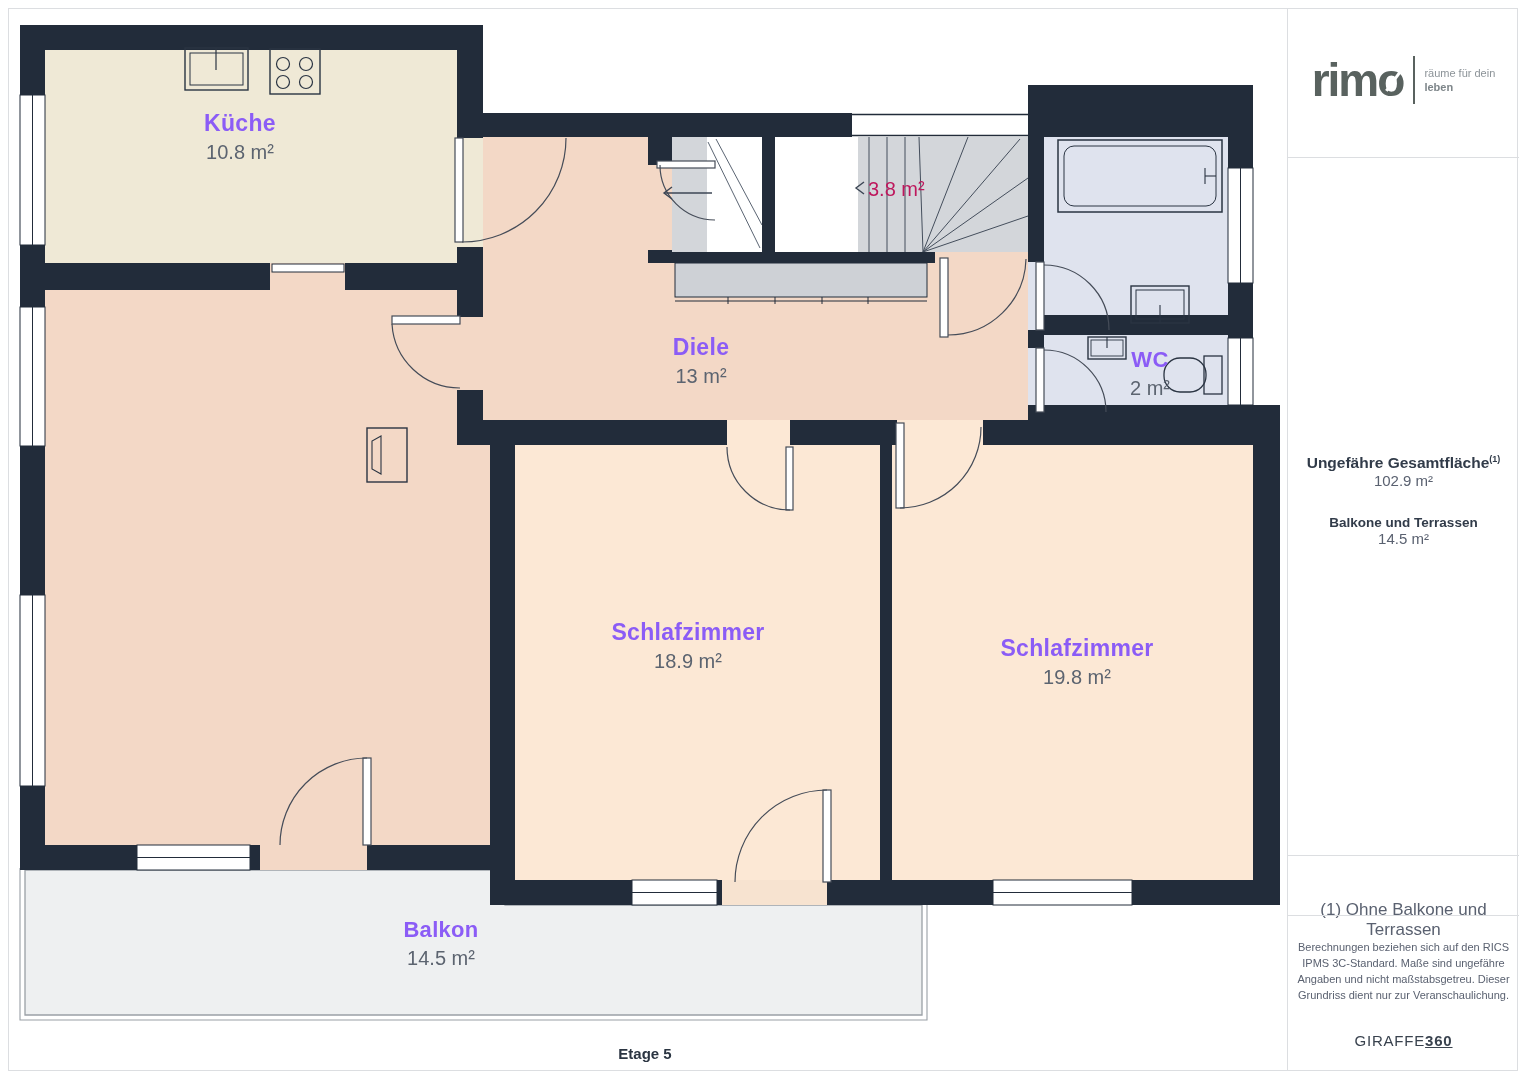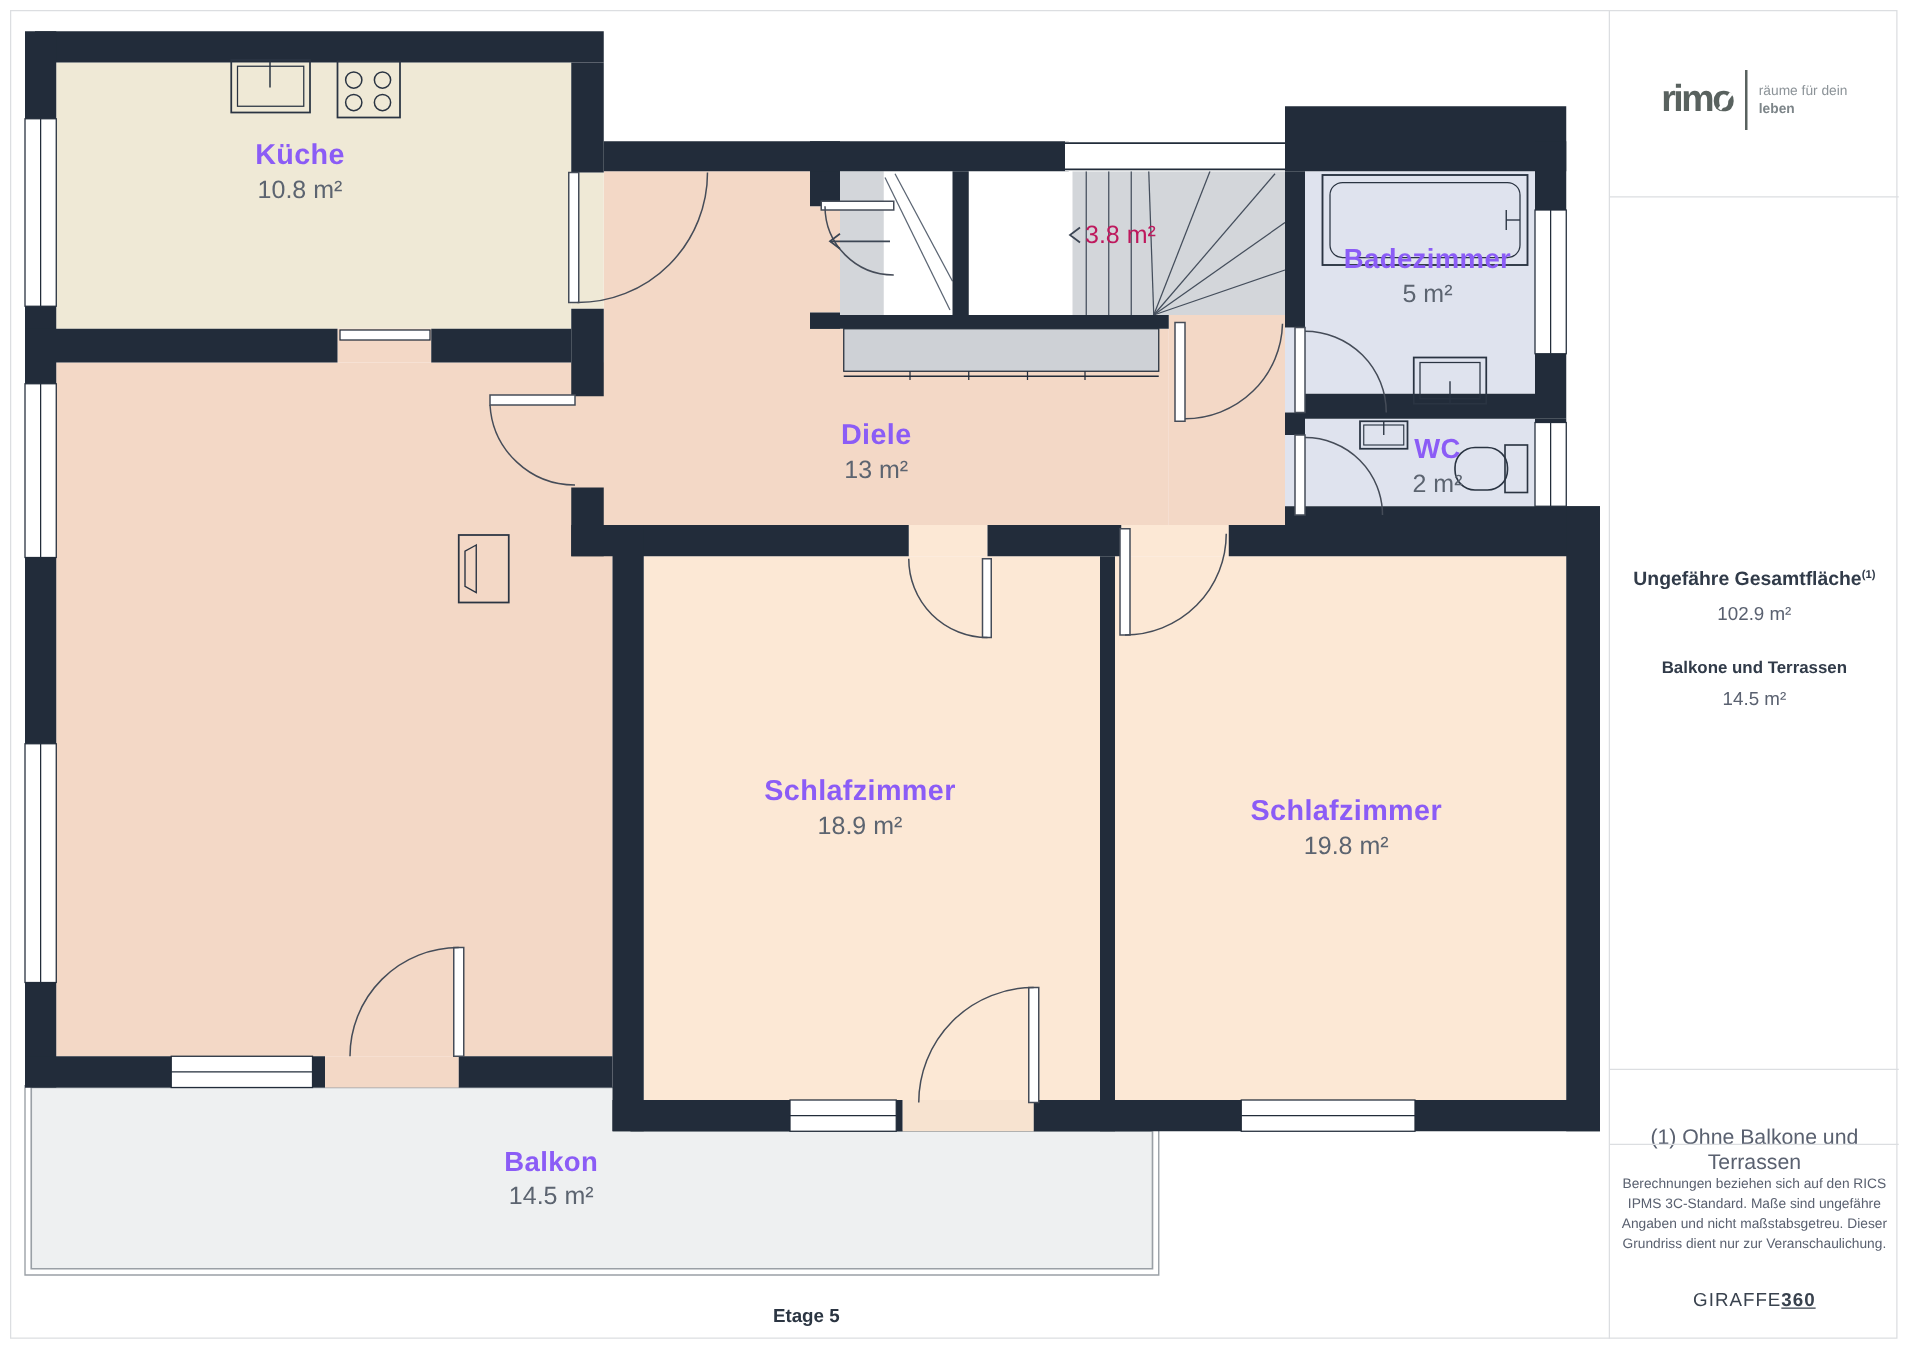--- a/index.html
+++ b/index.html
@@ -10,30 +10,30 @@
   .rlabel{position:absolute;transform:translate(-50%,-50%);text-align:center;white-space:nowrap;}
   .rname{font-weight:700;font-size:23px;color:#8b5cf6;letter-spacing:.3px;}
   .rname.small{font-size:22px;}
   .rarea{font-size:20px;color:#5c6470;margin-top:4px;}
   .stairlabel{position:absolute;transform:translate(0,-50%);font-size:20px;color:#be185d;white-space:nowrap;}
   .floorlabel{position:absolute;transform:translate(-50%,-50%);font-weight:700;font-size:15px;color:#2b3542;}
   
   .sidebar{position:absolute;left:1287px;top:8px;width:232px;height:1063px;border-left:1px solid #dcdee1;box-sizing:border-box;}
   .sb-divider{position:absolute;left:0;width:100%;height:1px;background:#dcdee1;}
   .logo-row{position:absolute;top:48px;left:0;width:100%;display:flex;justify-content:center;align-items:center;}
-  .logo-word{font-weight:700;font-size:30px;color:#59625f;letter-spacing:-2px;line-height:1;position:relative;text-align:right;}
+  .logo-word{font-weight:700;font-size:46px;color:#59625f;letter-spacing:-2px;line-height:1;position:relative;text-align:right;}
   .logo-word .o{position:relative;display:inline-block;}
   .logo-word .o i{position:absolute;left:55%;top:26%;width:2.5px;height:52%;background:#fff;transform:rotate(36deg);}
   .logo-bar{width:2px;height:48px;background:#59625f;margin:0 9px 0 10px;}
   .logo-tag{font-size:11px;color:#8c9398;line-height:1.3;}
   .logo-tag b{color:#7d8589;}
   .summary{position:absolute;top:446px;left:0;width:100%;text-align:center;}
   .sum-title{font-weight:700;font-size:15.5px;color:#313b49;}
   .sum-title sup{font-size:9px;}
-  .sum-val{font-size:15px;color:#5a6170;margin-top:10px;}
+  .sum-val{font-size:15px;color:#5a6170;}
   .sum-sub{font-weight:700;font-size:13.5px;color:#313b49;margin-top:26px;}
   .footnote{position:absolute;top:892px;left:0;width:100%;text-align:center;font-size:17px;color:#5a6170;}
   .disclaimer{position:absolute;top:932px;left:50%;transform:translateX(-50%);width:216px;text-align:center;font-size:11px;line-height:1.45;color:#5a6170;}
   .credit{position:absolute;top:1024px;left:0;width:100%;text-align:center;font-size:15px;letter-spacing:.8px;color:#39424e;}
   .credit b{font-weight:700;text-decoration:underline;}
 </style>
 </head>
 <body>
 
 <div class="canvas">
@@ -223,24 +223,20 @@
       <div class="rarea">13 m²</div>
     </div>
     <div class="rlabel" style="left:688px;top:646px;">
       <div class="rname">Schlafzimmer</div>
       <div class="rarea">18.9 m²</div>
     </div>
     <div class="rlabel" style="left:1077px;top:662px;">
       <div class="rname">Schlafzimmer</div>
       <div class="rarea">19.8 m²</div>
     </div>
-    <div class="rlabel" style="left:1142px;top:221px;">
-      <div class="rname small">Badezimmer</div>
-      <div class="rarea">5 m²</div>
-    </div>
     <div class="rlabel" style="left:1150px;top:373px;">
       <div class="rname small">WC</div>
       <div class="rarea">2 m²</div>
     </div>
     <div class="rlabel" style="left:441px;top:943px;">
       <div class="rname small">Balkon</div>
       <div class="rarea">14.5 m²</div>
     </div>
 
     <div class="stairlabel" style="left:868px;top:189px;">3.8 m²</div>

